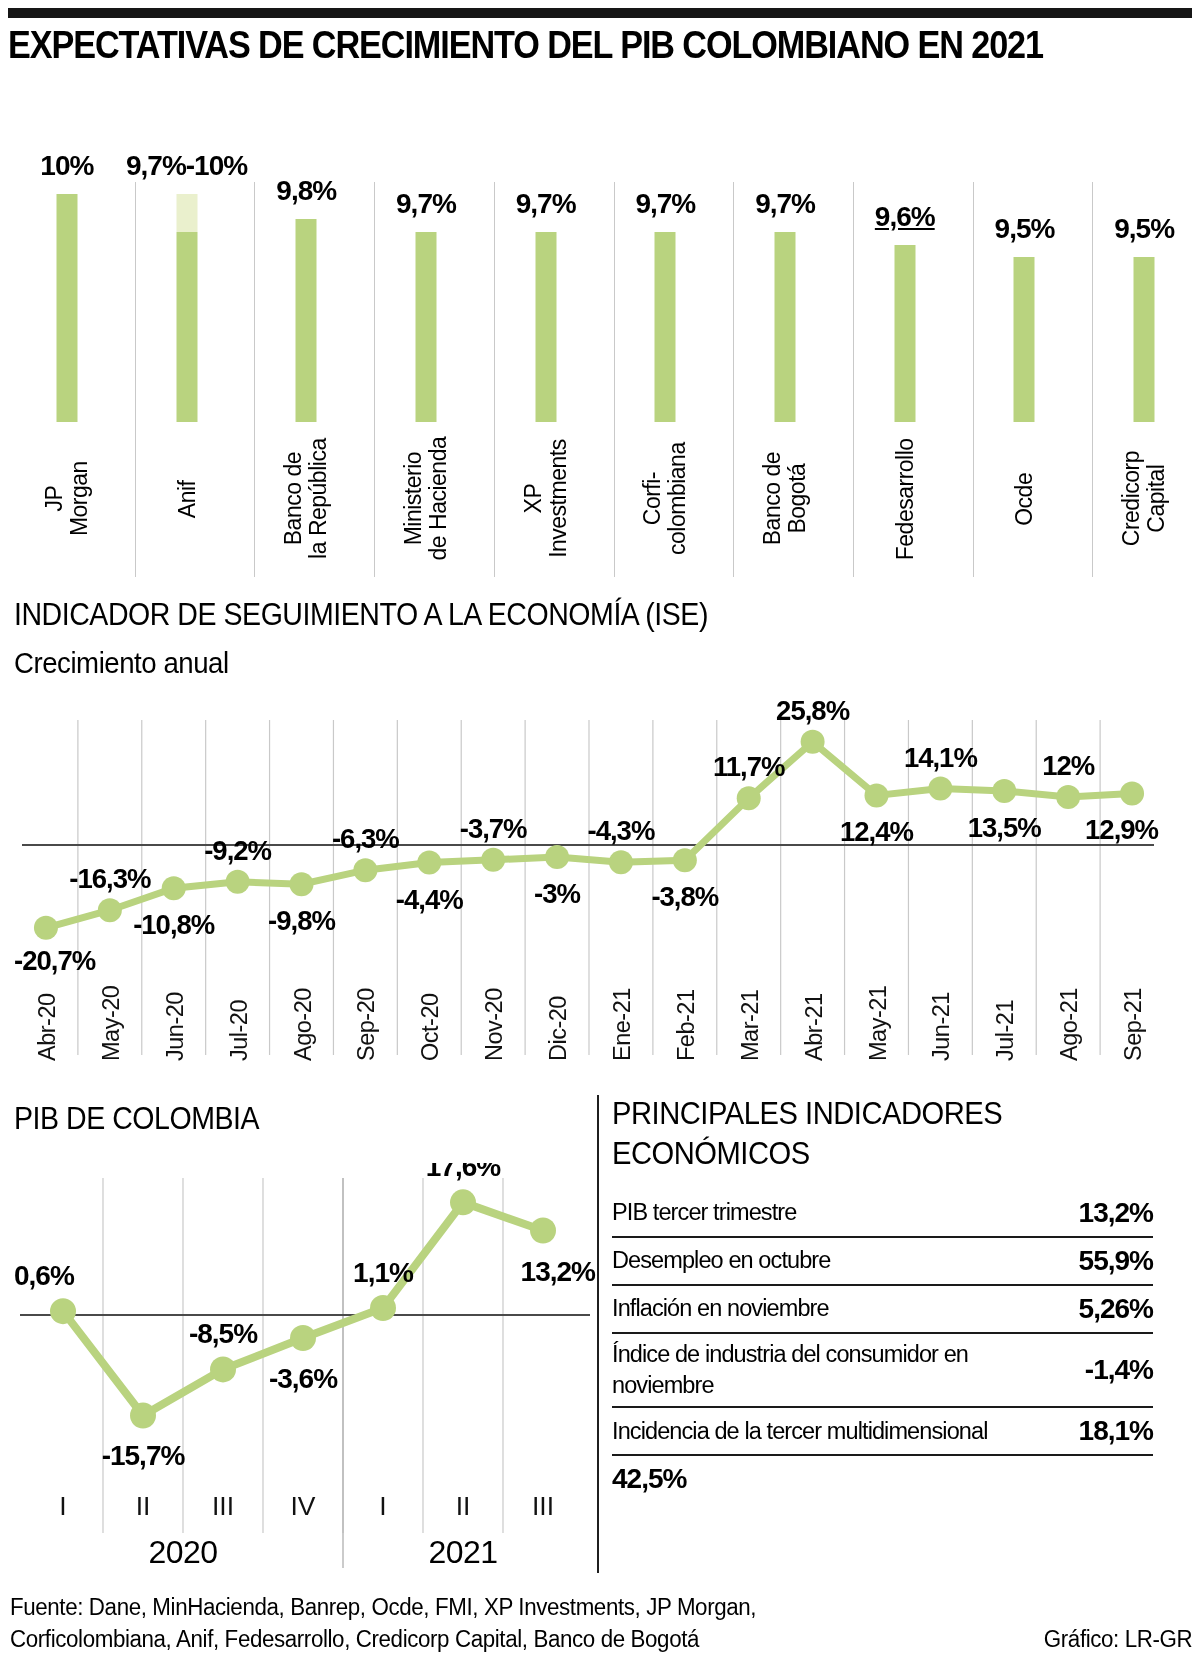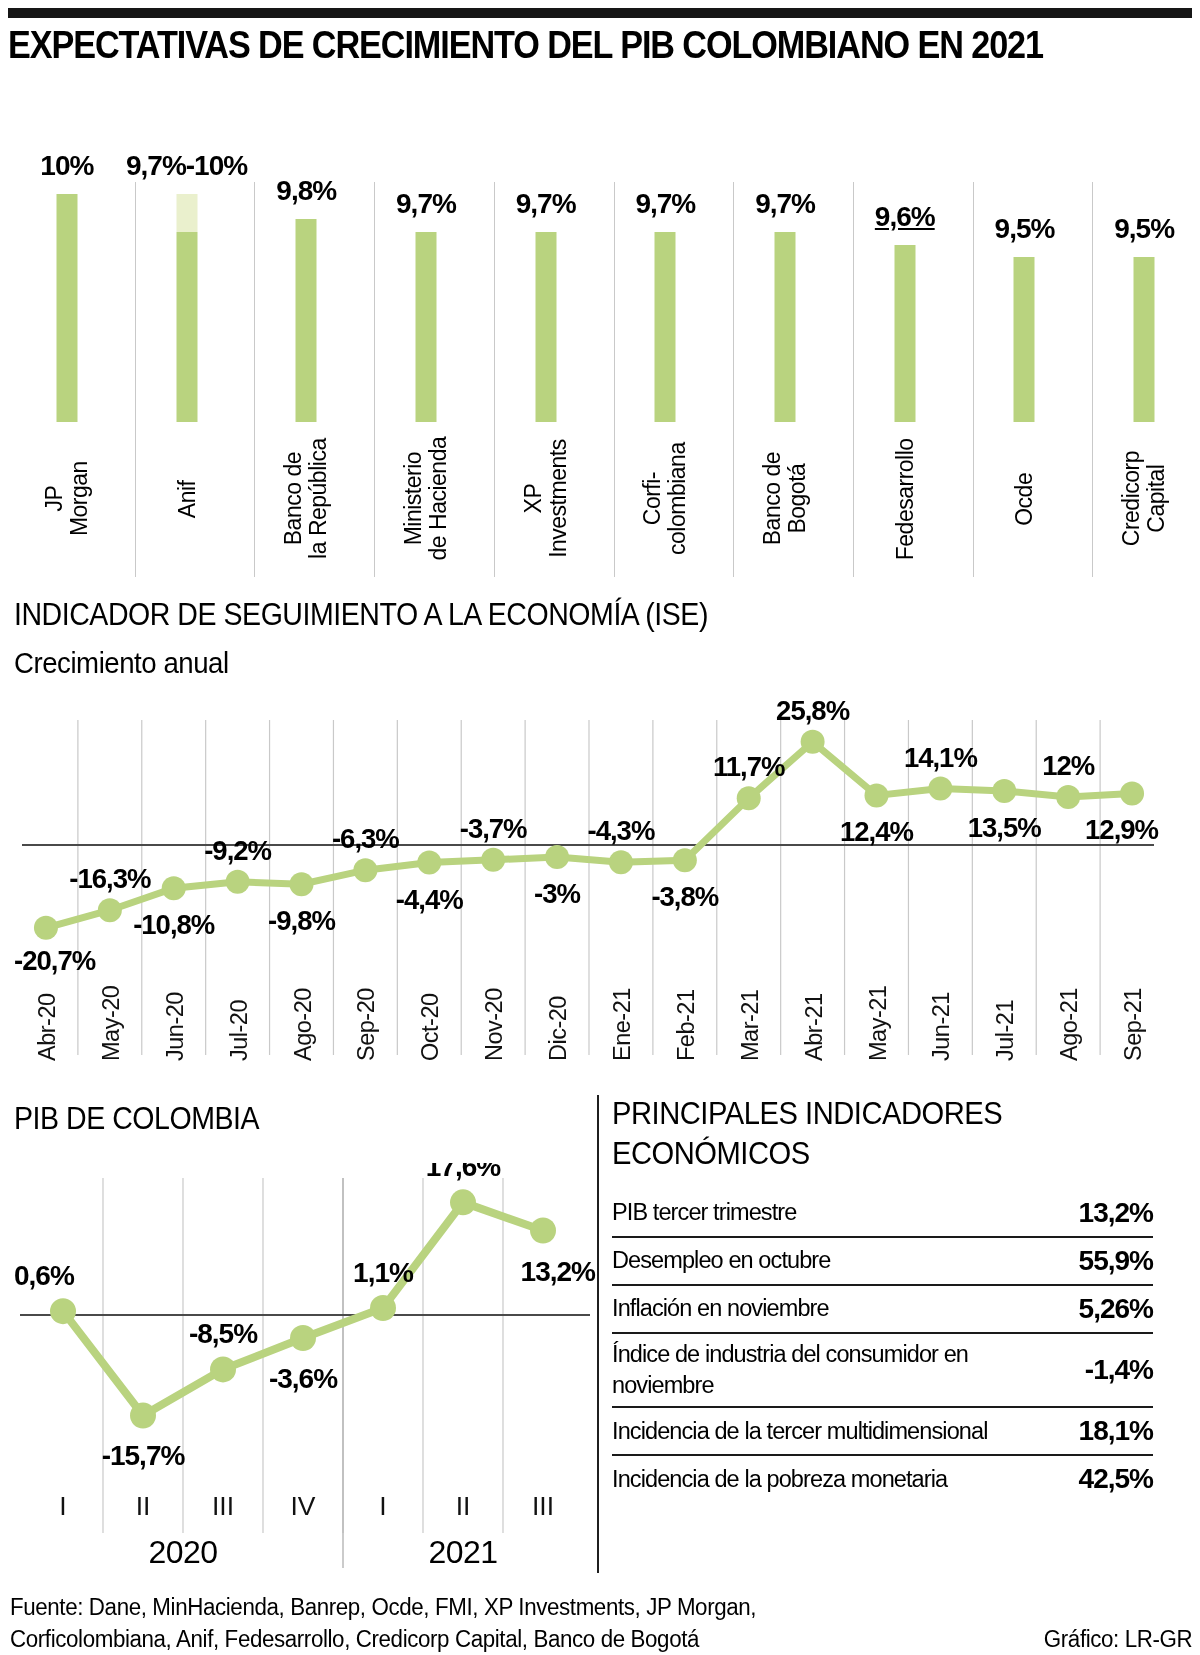--- a/index.html
+++ b/index.html
@@ -296,20 +296,19 @@
     </div>
     <div class="irow">
       <div class="ilabel">Índice de industria del consumidor en noviembre</div>
       <div class="ival">-1,4%</div>
     </div>
     <div class="irow">
       <div class="ilabel">Incidencia de la tercer multidimensional</div>
       <div class="ival">18,1%</div>
     </div>
     <div class="irow">
-      <div class="ilabel">Incidencia de la pobreza monetaria</div>
       <div class="ival">42,5%</div>
     </div>
   </div>
 
 <div id="footer-src1" class="abs fline">Fuente: Dane, MinHacienda, Banrep, Ocde, FMI,  XP Investments, JP Morgan,</div>
 <div id="footer-src2" class="abs fline">Corficolombiana, Anif, Fedesarrollo, Credicorp Capital, Banco de Bogotá</div>
 <div id="footer-credit" class="abs">Gráfico: LR-GR</div>
 
 </body></html>

